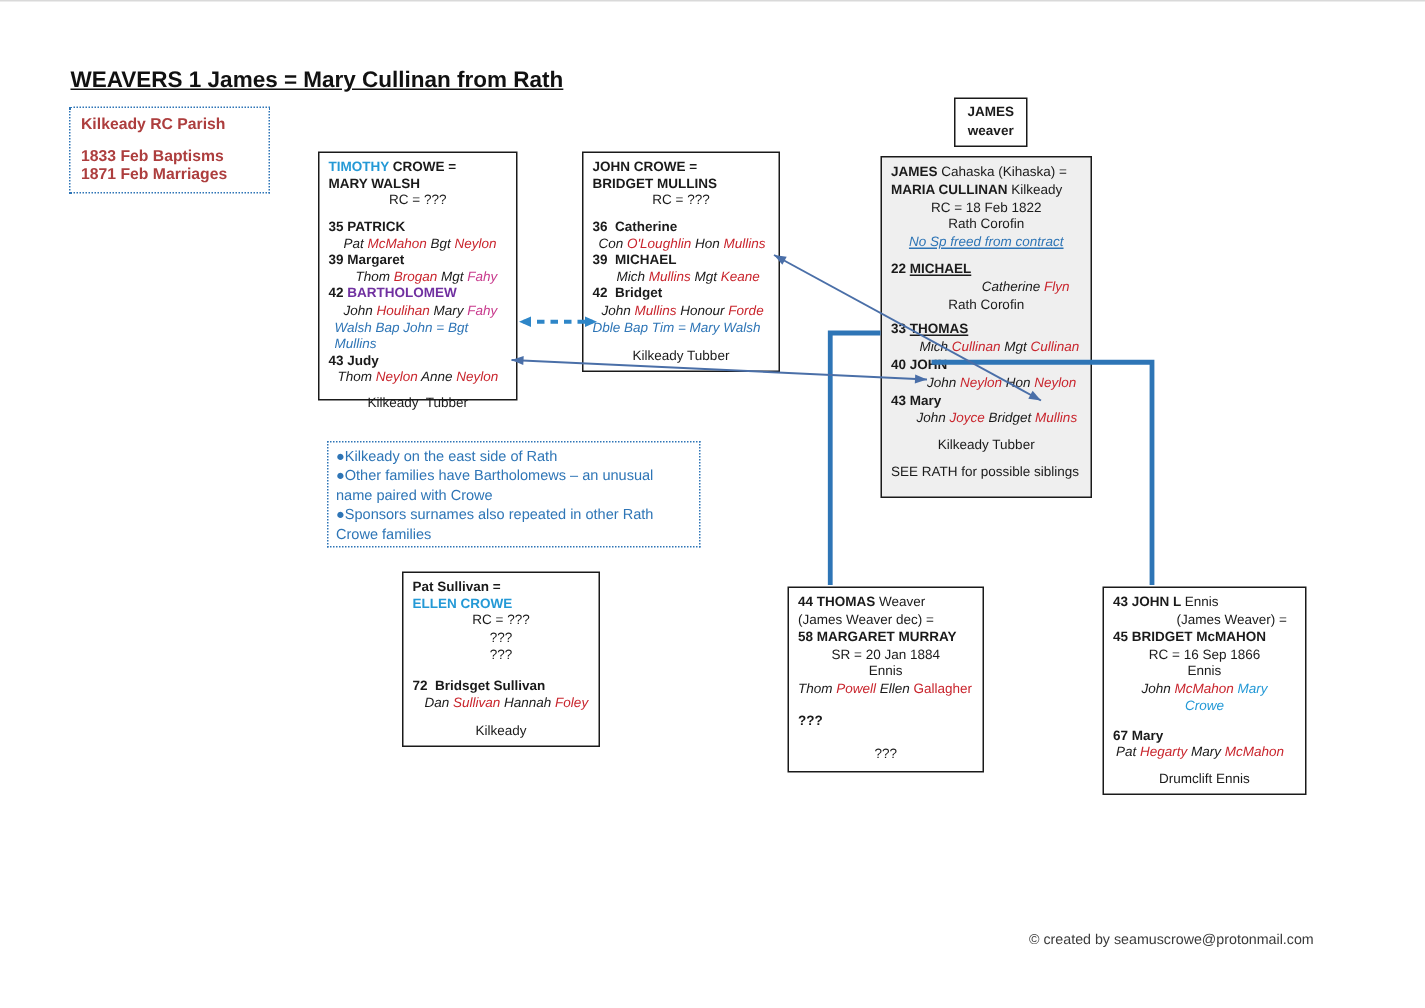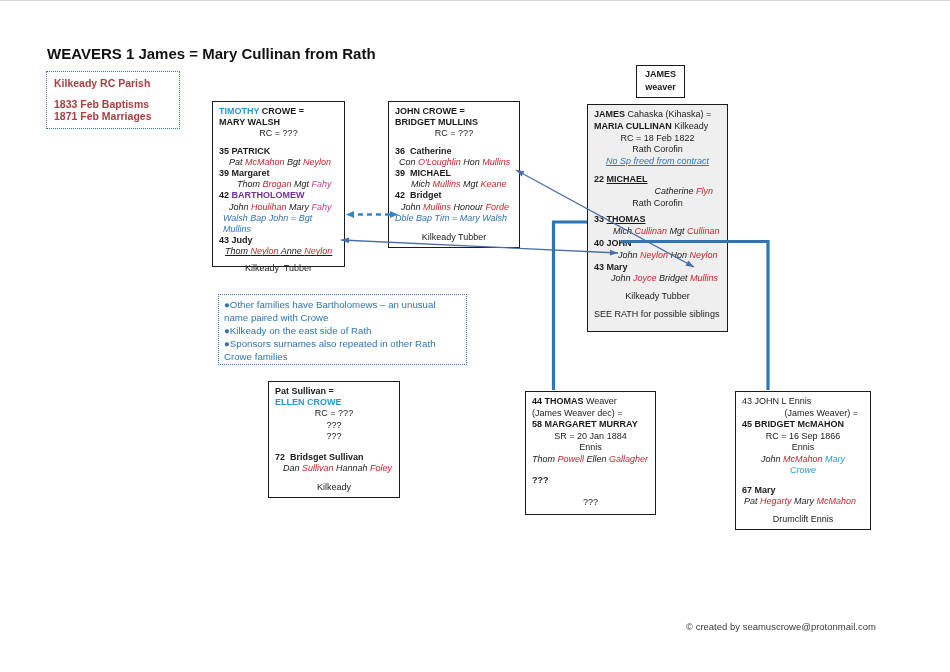--- a/index.html
+++ b/index.html
@@ -1,18 +1,18 @@
 <!DOCTYPE html>
 <html><head>
 <meta charset="utf-8">
 <style>
   html,body{margin:0;padding:0;background:#fff;}
   #canvas{position:relative;width:950px;height:672px;background:#ffffff;overflow:hidden;
           font-family:"Liberation Sans",sans-serif;border-top:1px solid #d9d9d9;border-bottom:1px solid #d9d9d9;}
-  .title{position:absolute;left:47px;top:44px;font-size:15px;font-weight:bold;color:#111;}
+  .title{position:absolute;left:47px;top:44px;font-size:15px;font-weight:bold;color:#111;text-decoration:underline;}
   .fbox{position:absolute;background:#fff;border:1.5px solid #1a1a1a;box-sizing:border-box;
         font-size:9px;line-height:11.2px;color:#1a1a1a;padding:4px 6px;}
   .dotted{position:absolute;border:1.5px dotted #2E75B6;box-sizing:border-box;background:#fff;}
   .line{white-space:pre-wrap;min-height:4px;}
   .line.c{text-align:center;}
   .line.r{text-align:right;}
   #parish-box{left:46px;top:70px;width:134px;height:58px;padding:5px 7px;
               font-size:10.5px;line-height:12px;font-weight:bold;}
   #timothy-box{left:212px;top:100px;width:133px;height:166px;}
   #johncrowe-box{left:388px;top:100px;width:132px;height:147px;}
@@ -46,21 +46,21 @@
       <div class="line c"><span style="color: rgb(26, 26, 26);">RC = ???</span></div>
       <div class="line" style="height: 6px; min-height: 6px;"></div>
       <div class="line"><span style="font-weight: bold; color: rgb(26, 26, 26);">35 PATRICK</span></div>
       <div class="line" style="padding-left: 10px;"><span style="font-style: italic; color: rgb(26, 26, 26);">Pat </span><span style="font-style: italic; color: rgb(201, 37, 45);">McMahon </span><span style="font-style: italic; color: rgb(26, 26, 26);">Bgt </span><span style="font-style: italic; color: rgb(201, 37, 45);">Neylon</span></div>
       <div class="line"><span style="font-weight: bold; color: rgb(26, 26, 26);">39 Margaret</span></div>
       <div class="line" style="padding-left: 18px;"><span style="font-style: italic; color: rgb(26, 26, 26);">Thom </span><span style="font-style: italic; color: rgb(201, 37, 45);">Brogan </span><span style="font-style: italic; color: rgb(26, 26, 26);">Mgt </span><span style="font-style: italic; color: rgb(200, 57, 140);">Fahy</span></div>
       <div class="line"><span style="font-weight: bold; color: rgb(26, 26, 26);">42 </span><span style="font-weight: bold; color: rgb(112, 48, 160);">BARTHOLOMEW</span></div>
       <div class="line" style="padding-left: 10px;"><span style="font-style: italic; color: rgb(26, 26, 26);">John </span><span style="font-style: italic; color: rgb(201, 37, 45); margin-top: 20px;">Houlihan </span><span style="font-style: italic; color: rgb(26, 26, 26);">Mary </span><span style="font-style: italic; color: rgb(200, 57, 140);">Fahy</span></div>
       <div class="line" style="padding-left: 4px;"><span style="font-style: italic; color: rgb(46, 117, 182);">Walsh Bap John = Bgt Mullins</span></div>
       <div class="line"><span style="font-weight: bold; color: rgb(26, 26, 26);">43 Judy</span></div>
-      <div class="line" style="padding-left: 6px; text-decoration: underline;"><span style="font-style: italic; color: rgb(26, 26, 26);">Thom </span><span style="font-style: italic; color: rgb(201, 37, 45);">Neylon </span><span style="font-style: italic; color: rgb(26, 26, 26);">Anne </span><span style="font-style: italic; color: rgb(201, 37, 45);">Neylon</span></div>
+      <div class="line" style="padding-left: 6px;"><span style="font-style: italic; color: rgb(26, 26, 26);">Thom </span><span style="font-style: italic; color: rgb(201, 37, 45);">Neylon </span><span style="font-style: italic; color: rgb(26, 26, 26);">Anne </span><span style="font-style: italic; color: rgb(201, 37, 45);">Neylon</span></div>
       <div class="line" style="height: 5px; min-height: 5px;"></div>
       <div class="line c"><span style="color: rgb(26, 26, 26);">Kilkeady  Tubber</span></div>
     </div>
 
   <div class="fbox" id="johncrowe-box">
       <div class="line"><span style="font-weight: bold; color: rgb(26, 26, 26);">JOHN CROWE =</span></div>
       <div class="line"><span style="font-weight: bold; color: rgb(26, 26, 26);">BRIDGET MULLINS</span></div>
       <div class="line c"><span style="color: rgb(26, 26, 26);">RC = ???</span></div>
       <div class="line" style="height: 6px; min-height: 6px;"></div>
       <div class="line"><span style="font-weight: bold; color: rgb(26, 26, 26);">36  Catherine</span></div>
@@ -96,22 +96,22 @@
       <div class="line" style="padding-left: 24px;"><span style="font-style: italic; color: rgb(26, 26, 26);">John </span><span style="font-style: italic; color: rgb(201, 37, 45);">Neylon </span><span style="font-style: italic; color: rgb(26, 26, 26);">Hon </span><span style="font-style: italic; color: rgb(201, 37, 45);">Neylon</span></div>
       <div class="line"><span style="font-weight: bold; color: rgb(26, 26, 26);">43 Mary</span></div>
       <div class="line" style="padding-left: 17px;"><span style="font-style: italic; color: rgb(26, 26, 26);">John </span><span style="font-style: italic; color: rgb(201, 37, 45);">Joyce </span><span style="font-style: italic; color: rgb(26, 26, 26);">Bridget </span><span style="font-style: italic; color: rgb(201, 37, 45);">Mullins</span></div>
       <div class="line" style="height: 6px; min-height: 6px;"></div>
       <div class="line c"><span style="color: rgb(26, 26, 26);">Kilkeady Tubber</span></div>
       <div class="line" style="height: 6px; min-height: 6px;"></div>
       <div class="line"><span style="color: rgb(26, 26, 26);">SEE RATH for possible siblings</span></div>
     </div>
 
   <div class="dotted" id="notes-box">
+      <div class="line"><span style="color: rgb(46, 117, 182);">●Kilkeady on the east side of Rath</span></div>
       <div class="line"><span style="color: rgb(46, 117, 182);">●Other families have Bartholomews – an unusual name paired with Crowe</span></div>
-      <div class="line"><span style="color: rgb(46, 117, 182);">●Kilkeady on the east side of Rath</span></div>
       <div class="line"><span style="color: rgb(46, 117, 182);">●Sponsors surnames also repeated in other Rath Crowe families</span></div>
     </div>
 
   <div class="fbox" id="patsullivan-box">
       <div class="line"><span style="font-weight: bold; color: rgb(26, 26, 26);">Pat Sullivan =</span></div>
       <div class="line"><span style="font-weight: bold; color: rgb(36, 153, 214);">ELLEN CROWE</span></div>
       <div class="line c"><span style="color: rgb(26, 26, 26);">RC = ???</span></div>
       <div class="line c"><span style="color: rgb(26, 26, 26);">???</span></div>
       <div class="line c"><span style="color: rgb(26, 26, 26);">???</span></div>
       <div class="line" style="height: 10px; min-height: 10px;"></div>
@@ -120,29 +120,29 @@
       <div class="line" style="height: 8px; min-height: 8px;"></div>
       <div class="line c"><span style="color: rgb(26, 26, 26);">Kilkeady</span></div>
     </div>
 
   <div class="fbox" id="thomas44-box">
       <div class="line"><span style="font-weight: bold; color: rgb(26, 26, 26);">44 THOMAS </span><span style="color: rgb(26, 26, 26);">Weaver</span></div>
       <div class="line"><span style="color: rgb(26, 26, 26);">(James Weaver dec) =</span></div>
       <div class="line"><span style="font-weight: bold; color: rgb(26, 26, 26);">58 MARGARET MURRAY</span></div>
       <div class="line c"><span style="color: rgb(26, 26, 26);">SR = 20 Jan 1884</span></div>
       <div class="line c"><span style="color: rgb(26, 26, 26);">Ennis</span></div>
-      <div class="line"><span style="font-style: italic; color: rgb(26, 26, 26);">Thom </span><span style="font-style: italic; color: rgb(201, 37, 45);">Powell </span><span style="font-style: italic; color: rgb(26, 26, 26);">Ellen </span><span style="font-style: italic; color: rgb(201, 37, 45); margin-top: 24px;">Gallagher</span></div>
+      <div class="line"><span style="font-style: italic; color: rgb(26, 26, 26);">Thom </span><span style="font-style: italic; color: rgb(201, 37, 45);">Powell </span><span style="font-style: italic; color: rgb(26, 26, 26);">Ellen </span><span style="color: rgb(201, 37, 45); margin-top: 24px;">Gallagher</span></div>
       <div class="line" style="height: 10px; min-height: 10px;"></div>
       <div class="line"><span style="font-weight: bold; color: rgb(26, 26, 26);">???</span></div>
       <div class="line" style="height: 10px; min-height: 10px;"></div>
       <div class="line c"><span style="color: rgb(26, 26, 26);">???</span></div>
     </div>
 
   <div class="fbox" id="johnl43-box">
-      <div class="line"><span style="font-weight: normal; color: rgb(26, 26, 26);">43 JOHN L </span><span style="color: rgb(26, 26, 26);">Ennis</span></div>
+      <div class="line"><span style="font-weight: bold; color: rgb(26, 26, 26);">43 JOHN L </span><span style="color: rgb(26, 26, 26);">Ennis</span></div>
       <div class="line r" style="padding-right: 6px;"><span style="color: rgb(26, 26, 26);">(James Weaver) =</span></div>
       <div class="line"><span style="font-weight: bold; color: rgb(26, 26, 26);">45 BRIDGET McMAHON</span></div>
       <div class="line c"><span style="color: rgb(26, 26, 26);">RC = 16 Sep 1866</span></div>
       <div class="line c"><span style="color: rgb(26, 26, 26);">Ennis</span></div>
       <div class="line c"><span style="font-style: italic; color: rgb(26, 26, 26);">John </span><span style="font-style: italic; color: rgb(201, 37, 45);">McMahon </span><span style="font-style: italic; color: rgb(36, 153, 214);">Mary</span></div>
       <div class="line c"><span style="font-style: italic; color: rgb(36, 153, 214);">Crowe</span></div>
       <div class="line" style="height: 8px; min-height: 8px;"></div>
       <div class="line"><span style="font-weight: bold; color: rgb(26, 26, 26); margin-top: 32px;">67 Mary</span></div>
       <div class="line" style="padding-left: 2px;"><span style="font-style: italic; color: rgb(26, 26, 26);">Pat </span><span style="font-style: italic; color: rgb(201, 37, 45);">Hegarty </span><span style="font-style: italic; color: rgb(26, 26, 26);">Mary </span><span style="font-style: italic; color: rgb(201, 37, 45);">McMahon</span></div>
       <div class="line" style="height: 6px; min-height: 6px;"></div>

